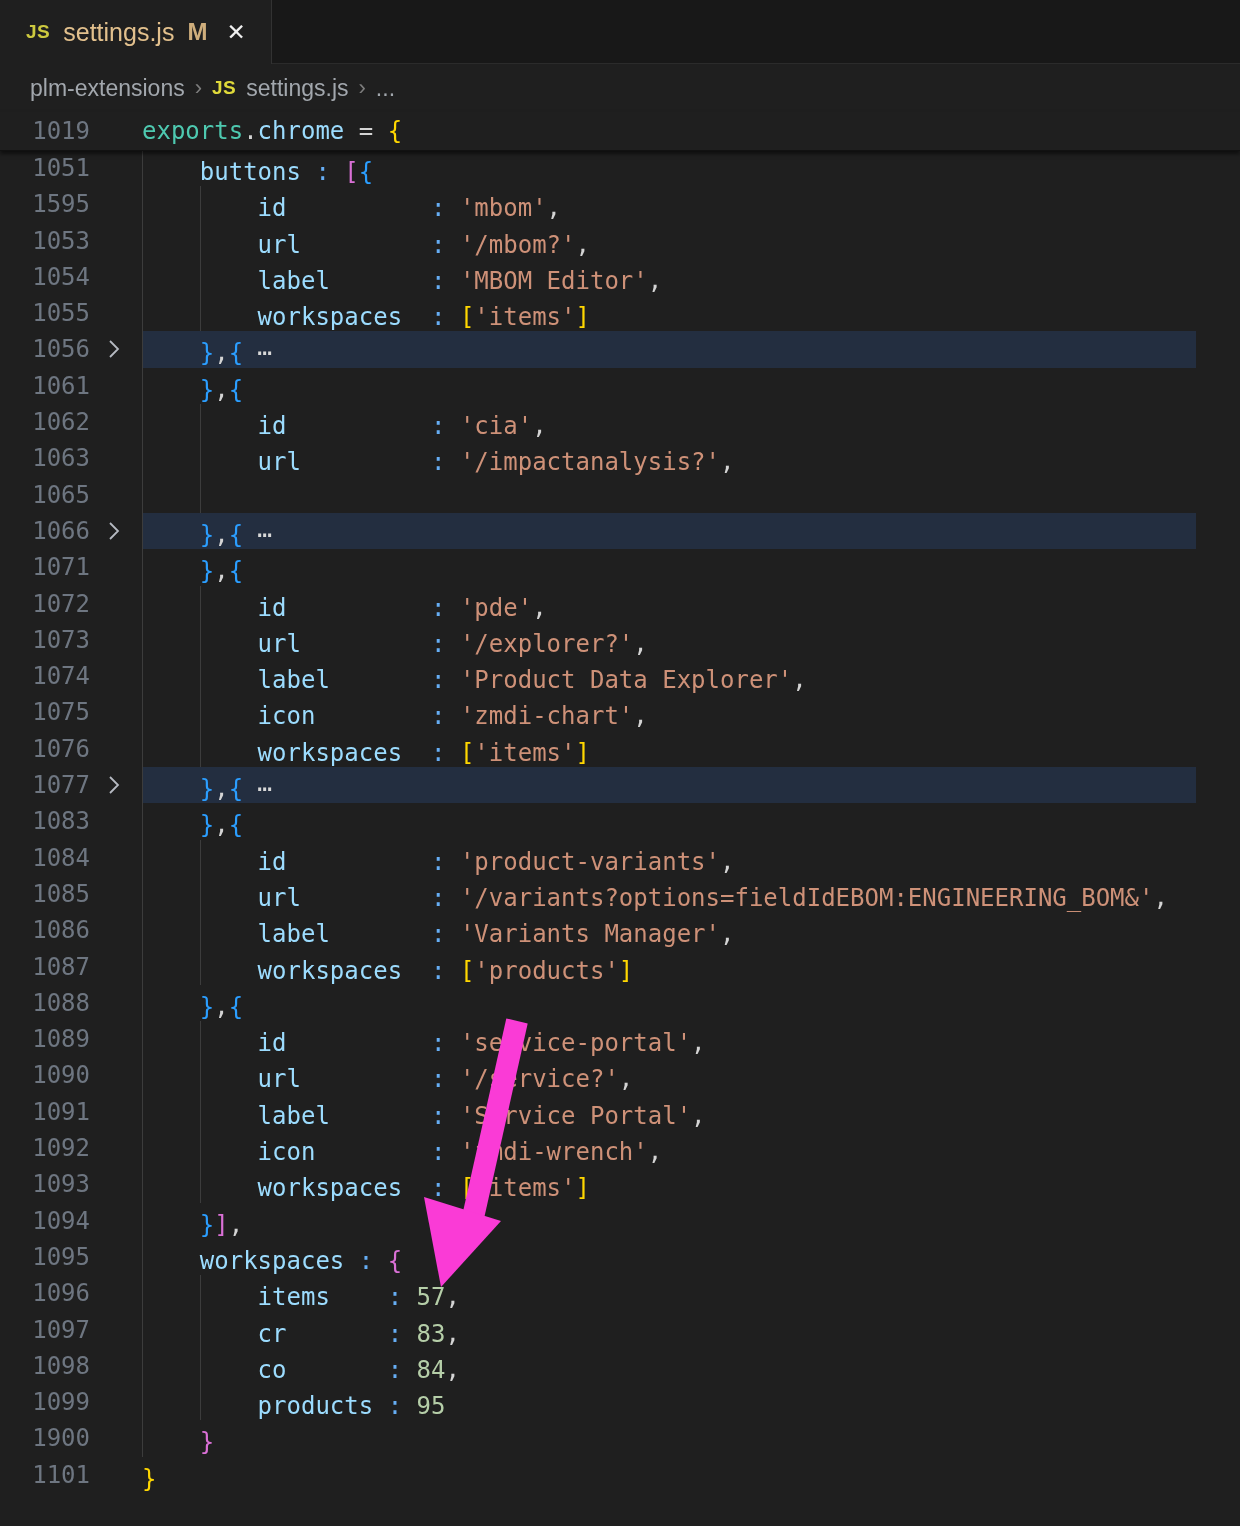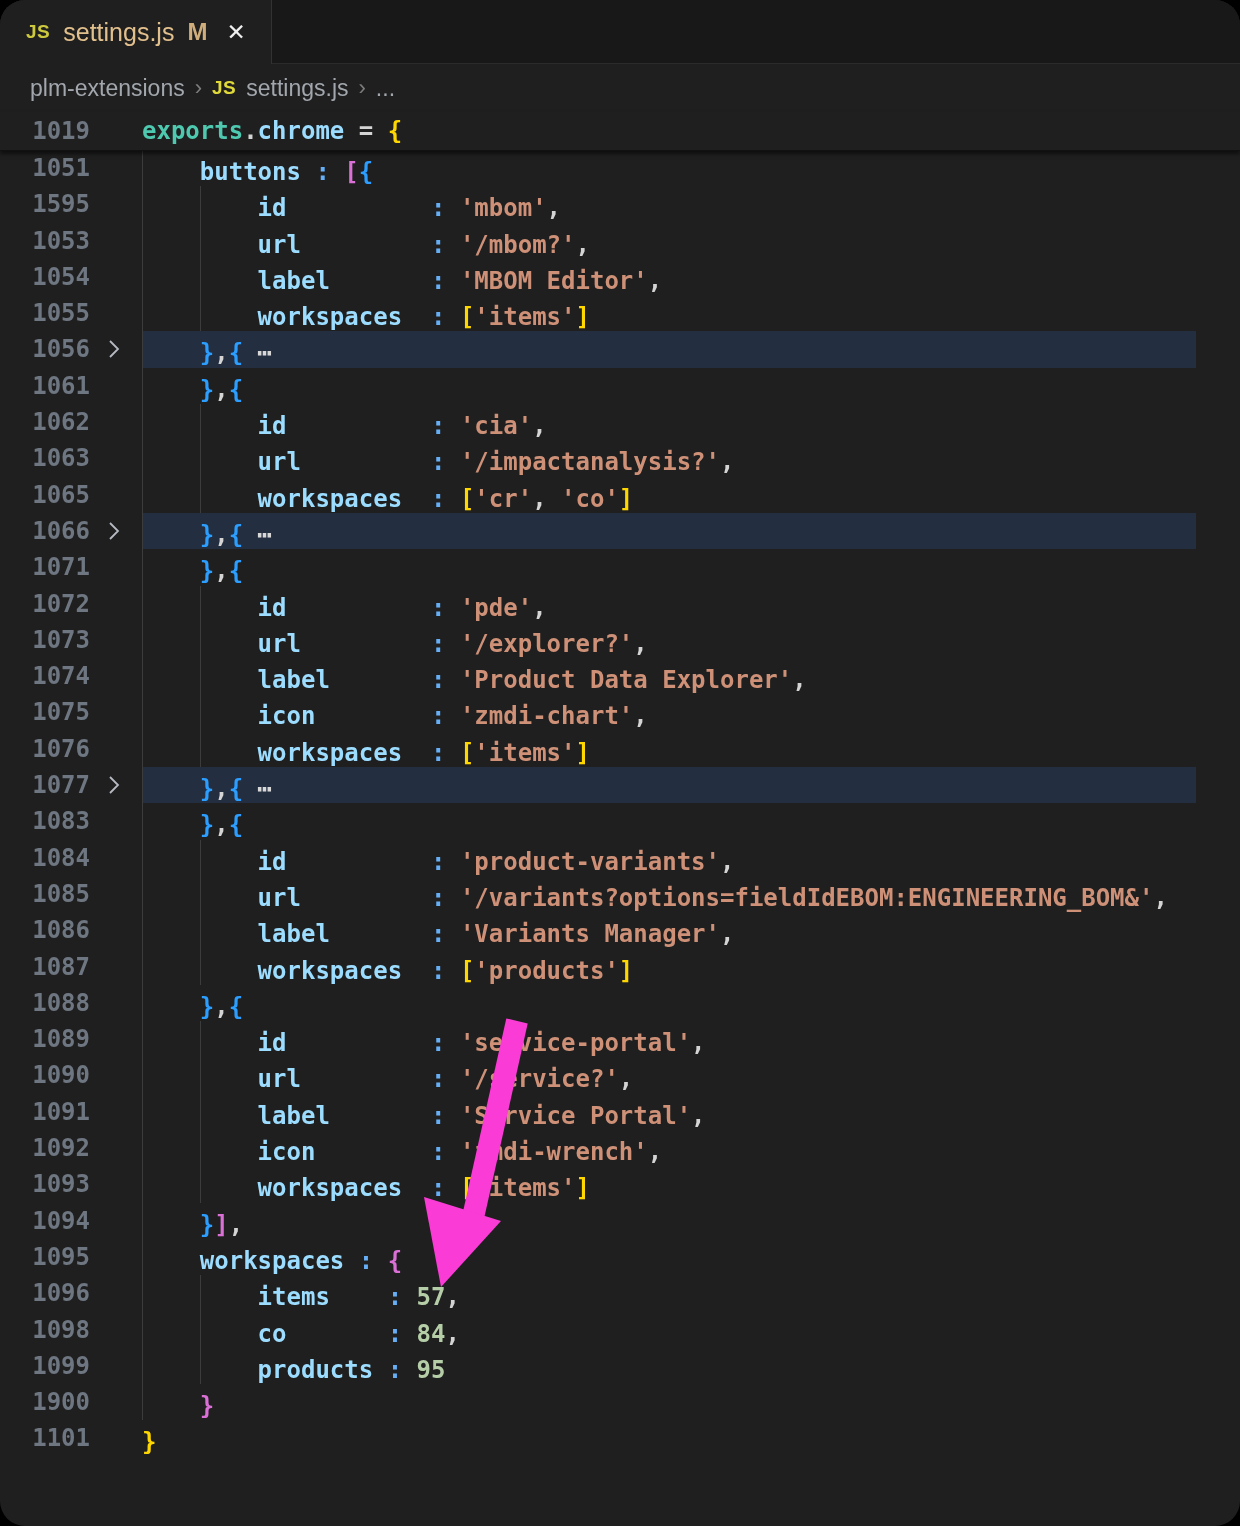--- a/index.html
+++ b/index.html
@@ -1,38 +1,38 @@
 <!DOCTYPE html>
 <html><head>
 <meta charset="utf-8">
 <style>
   html,body{margin:0;padding:0;background:#000;}
   .app{position:relative;width:1240px;height:1526px;background:#1f1f1f;overflow:hidden;
-       font-family:"Liberation Sans",sans-serif;border-radius:25px;}
+       font-family:"Liberation Sans",sans-serif;}
 
   
   .tabbar{position:absolute;left:0;top:0;width:1240px;height:63px;background:#181818;
           border-bottom:1px solid #2b2b2b;}
   .tab{position:absolute;left:0;top:0;width:272px;height:64px;background:#1f1f1f;
        border-right:1px solid #323232;display:flex;align-items:center;padding-left:26px;
        box-sizing:border-box;cursor:pointer;}
   .js-badge{font-weight:bold;font-size:19px;color:#cdc93f;letter-spacing:.5px;}
   .tab-label{font-size:25px;color:#e2c08d;margin-left:13px;}
   .tab-mod{font-size:24px;color:#cfae7c;margin-left:13px;font-weight:bold;}
   .tab-close{font-size:23px;color:#f0f0f0;margin-left:19px;}
 
   
   .breadcrumb{position:absolute;left:0;top:64px;width:1240px;height:48px;background:#1f1f1f;
               display:flex;align-items:center;padding-left:30px;box-sizing:border-box;
               font-size:23px;color:#a2a7ad;}
   .crumb-sep{color:#7d7d7d;margin:0 10px;font-size:22px;}
   .breadcrumb .js-badge{color:#dfd93a;margin-right:10px;}
 
   
-  .mono{font-family:"DejaVu Sans Mono",monospace;font-size:24px;font-weight:bold;}
+  .mono{font-family:"DejaVu Sans Mono",monospace;font-size:24px;}
   .sticky{position:absolute;left:0;top:112px;width:1240px;height:38px;background:#1f1f1f;
           z-index:6;box-shadow:0 3px 4px rgba(0,0,0,.55);border-bottom:1px solid #111;}
   .sticky .num,.row .num{position:absolute;left:0;top:0;width:90px;text-align:right;
           color:#6e7681;font-family:"DejaVu Sans Mono",monospace;font-size:24px;}
   .sticky .num{line-height:38px;}
   .sticky pre{position:absolute;left:142px;top:0;margin:0;line-height:38px;white-space:pre;}
 
   .code{position:absolute;left:0;top:150px;width:1240px;}
   .row{position:relative;width:1196px;height:36.3px;}
   .row .num{line-height:36.3px;}
@@ -130,21 +130,20 @@
       <div class="row">
         <span class="num">1063</span>
         <span class="guide" style="left: 142px;"></span>
         <span class="guide" style="left: 199.84px;"></span>
         <pre><span class="sp">        </span><span class="pr">url</span><span class="sp">         </span><span class="co">:</span><span class="sp"> </span><span class="st">'/impactanalysis?'</span><span class="pu">,</span></pre>
       </div>
       <div class="row">
         <span class="num">1065</span>
         <span class="guide" style="left: 142px;"></span>
         <span class="guide" style="left: 199.84px;"></span>
-        <pre><span class="sp">        </span><span class="pr">workspaces</span><span class="sp">  </span><span class="co">:</span><span class="sp"> </span><span class="b1">[</span><span class="st">'cr'</span><span class="pu">,</span><span class="sp"> </span><span class="st">'co'</span><span class="b1">]</span></pre>
       </div>
       <div class="row hl">
         <span class="num">1066</span>
         <span class="chev"><svg width="16" height="22" viewBox="0 0 16 22">
             <path d="M4 3 L12 11 L4 19" fill="none" stroke="#b6bac2" stroke-width="1.8"></path>
           </svg></span>
         <span class="guide" style="left: 142px;"></span>
         <pre><span class="sp">    </span><span class="b3">}</span><span class="pu">,</span><span class="b3">{</span><span class="more">⋯</span></pre>
       </div>
       <div class="row">
@@ -264,20 +263,26 @@
         <span class="guide" style="left: 142px;"></span>
         <pre><span class="sp">    </span><span class="pr">workspaces</span><span class="sp"> </span><span class="co">:</span><span class="sp"> </span><span class="b2">{</span></pre>
       </div>
       <div class="row">
         <span class="num">1096</span>
         <span class="guide" style="left: 142px;"></span>
         <span class="guide" style="left: 199.84px;"></span>
         <pre><span class="sp">        </span><span class="pr">items</span><span class="sp">    </span><span class="co">:</span><span class="sp"> </span><span class="nu">57</span><span class="pu">,</span></pre>
       </div>
       <div class="row">
+        <span class="num">1097</span>
+        <span class="guide" style="left: 142px;"></span>
+        <span class="guide" style="left: 199.84px;"></span>
+        <pre><span class="sp">        </span><span class="pr">cr</span><span class="sp">       </span><span class="co">:</span><span class="sp"> </span><span class="nu">83</span><span class="pu">,</span></pre>
+      </div>
+      <div class="row">
         <span class="num">1098</span>
         <span class="guide" style="left: 142px;"></span>
         <span class="guide" style="left: 199.84px;"></span>
         <pre><span class="sp">        </span><span class="pr">co</span><span class="sp">       </span><span class="co">:</span><span class="sp"> </span><span class="nu">84</span><span class="pu">,</span></pre>
       </div>
       <div class="row">
         <span class="num">1099</span>
         <span class="guide" style="left: 142px;"></span>
         <span class="guide" style="left: 199.84px;"></span>
         <pre><span class="sp">        </span><span class="pr">products</span><span class="sp"> </span><span class="co">:</span><span class="sp"> </span><span class="nu">95</span></pre>

